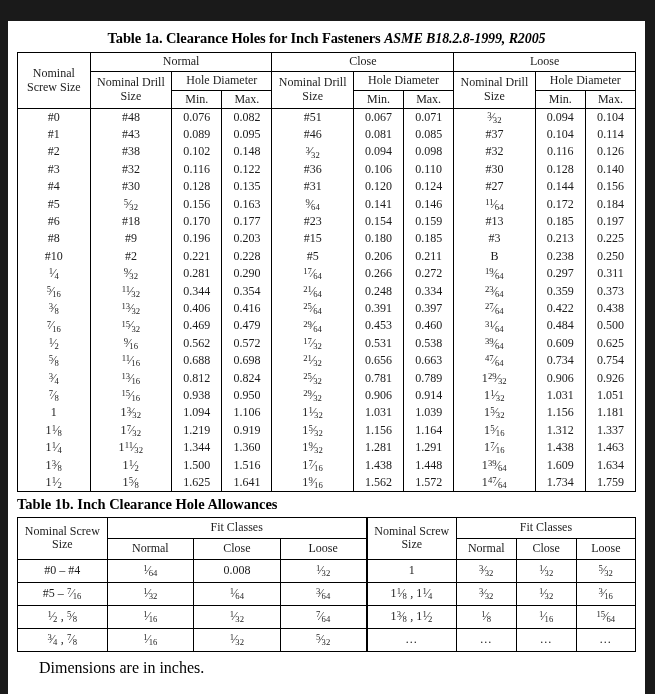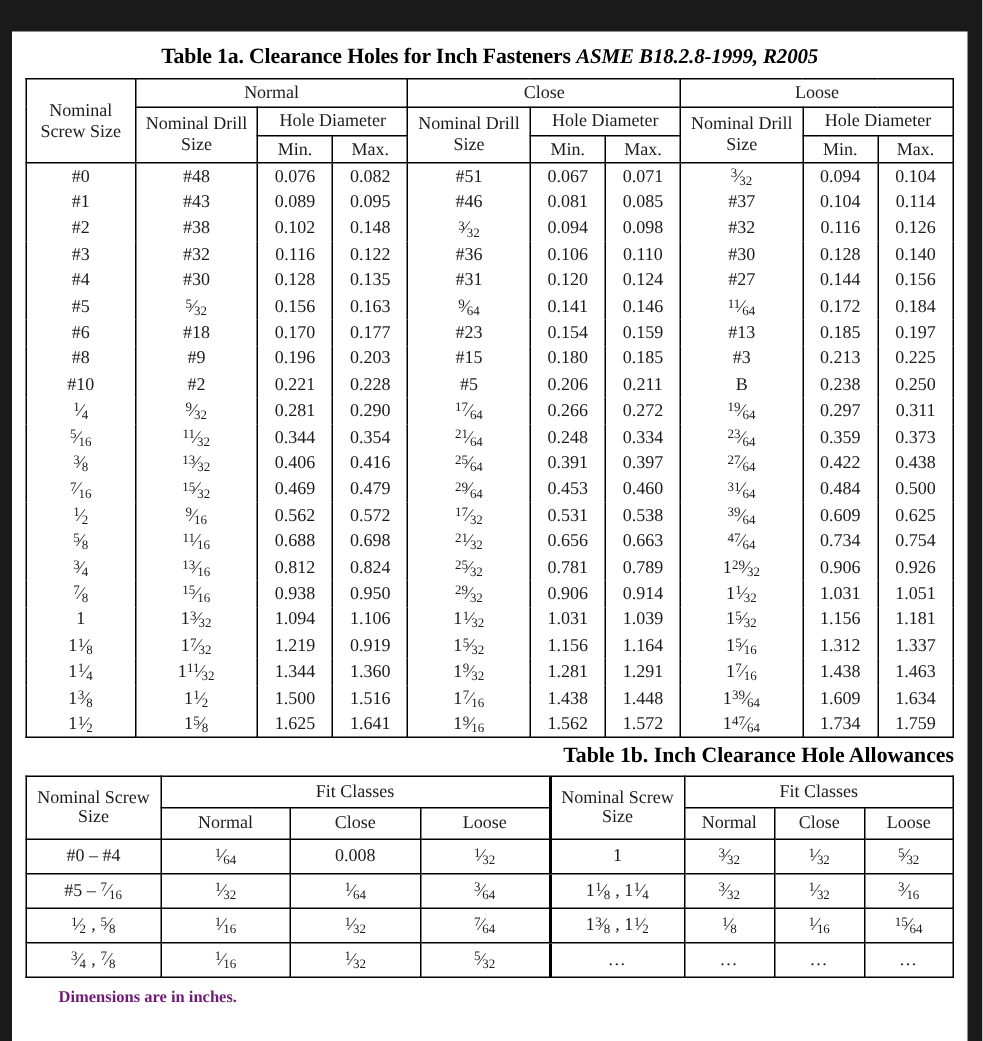--- a/index.html
+++ b/index.html
@@ -31,21 +31,21 @@
     letter-spacing: -0.1px;
     padding: 3px 0 5px 0;
     white-space: nowrap;
   }
   .title .std {
     font-weight: bold;
     font-style: italic;
     font-size: 14px;
   }
   .title2 {
-    text-align: right;
+    text-align: left;
     font-weight: bold;
     font-size: 14.5px;
     color: #000;
     padding: 4px 0 4px 0;
   }
   table {
     border-collapse: collapse;
     width: 100%;
     font-size: 11.5px;
     color: #1b1b1b;
@@ -81,24 +81,23 @@
   
   .t1b th, .t1b td {
     border: 1px solid #000;
     font-size: 12px;
     padding: 2px 1px;
     height: 21px;
   }
   .t1b td { height: 23px; }
   .t1b .divider-left { border-left: 2px solid #000; }
   .note {
-    font-size: 11px;
-    color: #701a75;
+    font-size: 16px;
+    color: #000000;
     padding: 7px 0 0 22px;
-    font-weight: bold;
   }
   
   .frac {
     display: inline-block;
     position: relative;
     vertical-align: baseline;
     line-height: 1;
     font-size: 12px;
   }
   .frac .n {

